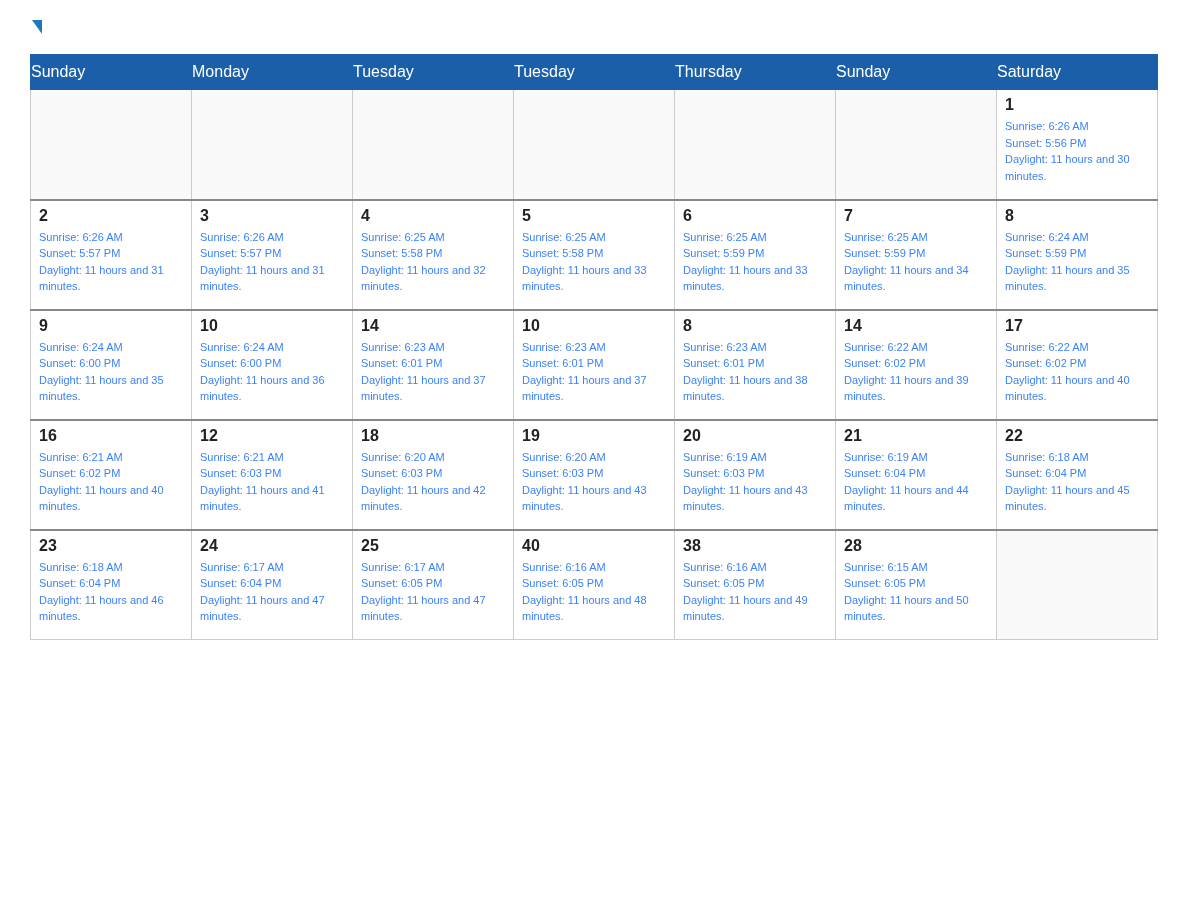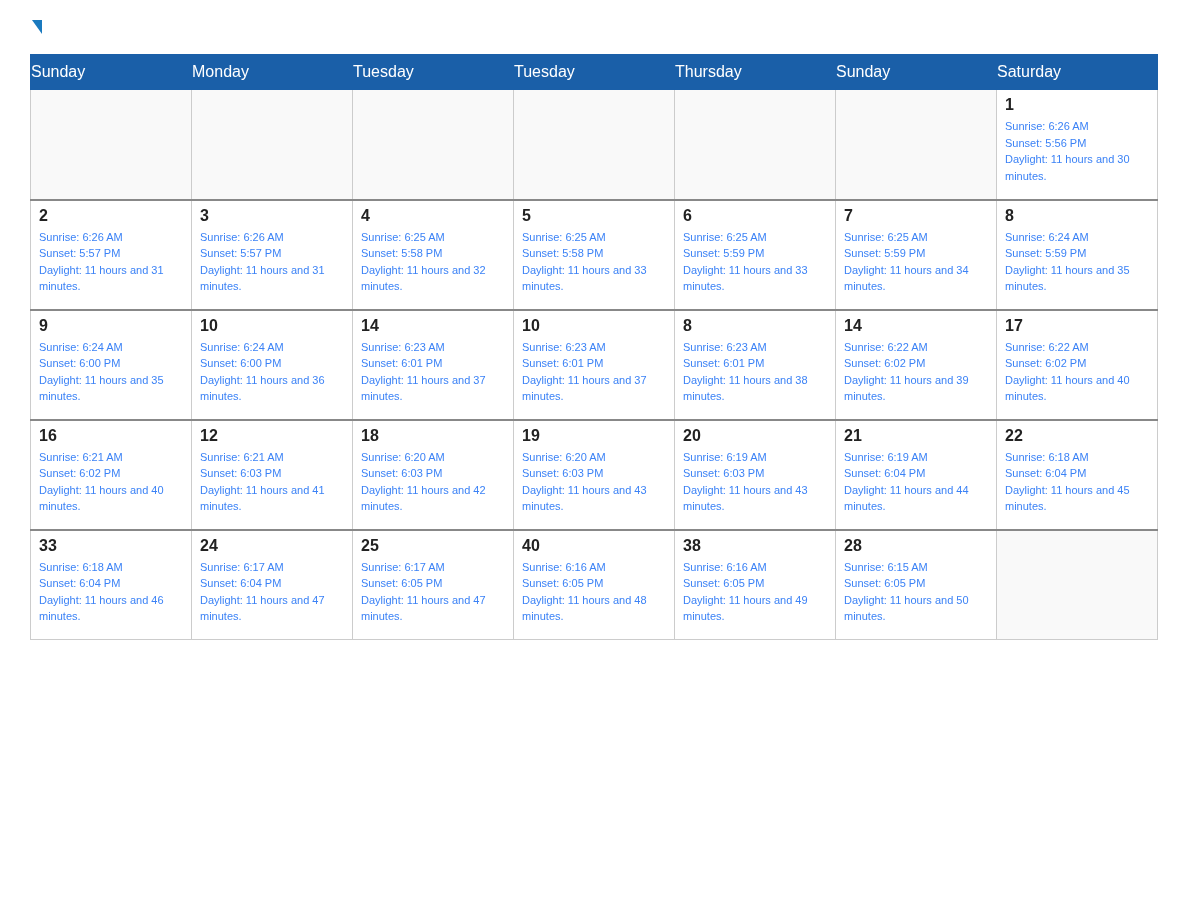--- a/index.html
+++ b/index.html
@@ -224,21 +224,21 @@
           <span class="day-number">21</span>
           <div class="day-info">Sunrise: 6:19 AM<br>Sunset: 6:04 PM<br>Daylight: 11 hours and 44 minutes.</div>
         </td>
         <td>
           <span class="day-number">22</span>
           <div class="day-info">Sunrise: 6:18 AM<br>Sunset: 6:04 PM<br>Daylight: 11 hours and 45 minutes.</div>
         </td>
       </tr>
       <tr class="row-separator">
         <td>
-          <span class="day-number">33</span>
+          <span class="day-number">23</span>
           <div class="day-info">Sunrise: 6:18 AM<br>Sunset: 6:04 PM<br>Daylight: 11 hours and 46 minutes.</div>
         </td>
         <td>
           <span class="day-number">24</span>
           <div class="day-info">Sunrise: 6:17 AM<br>Sunset: 6:04 PM<br>Daylight: 11 hours and 47 minutes.</div>
         </td>
         <td>
           <span class="day-number">25</span>
           <div class="day-info">Sunrise: 6:17 AM<br>Sunset: 6:05 PM<br>Daylight: 11 hours and 47 minutes.</div>
         </td>

